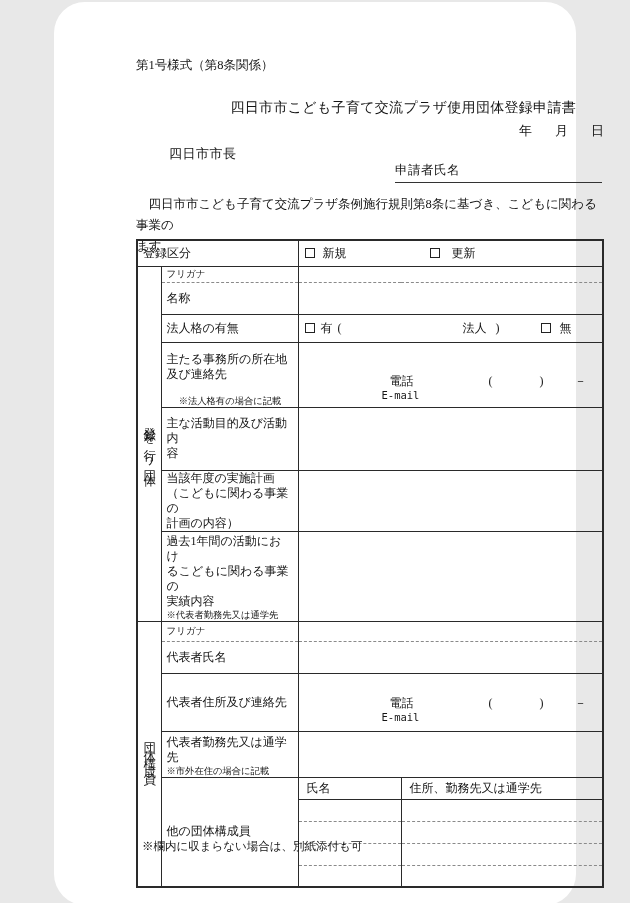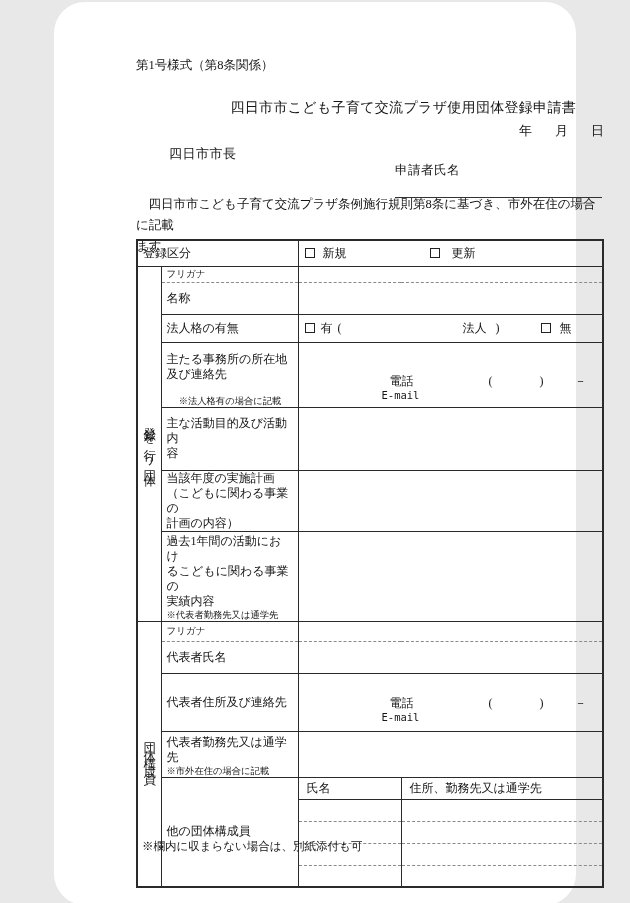--- a/index.html
+++ b/index.html
@@ -10,21 +10,21 @@
     margin:2px auto;
     background:#ffffff;
     color:#151515;
     font-family:"Liberation Serif","DejaVu Serif",serif;
     border-radius:31px;
   }
   .form-number { position:absolute; left:82px; top:55px; font-size:12.5px; }
   .doc-title  { position:absolute; left:0; right:0; top:97px; text-align:right; font-size:14px; letter-spacing:0.3px; }
   .date-line  { position:absolute; left:82px; top:120px; width:468px; display:flex; justify-content:flex-end; gap:23px; font-size:13px; }
   .addressee  { position:absolute; left:115px; top:143px; font-size:13px; letter-spacing:0.5px; }
-  .applicant  { position:absolute; left:341px; top:160px; width:207px; border-bottom:1px solid #333; padding-bottom:18px; font-size:12.5px; letter-spacing:0.5px; }
+  .applicant  { position:absolute; left:341px; top:160px; width:207px; border-bottom:1px solid #333; padding-bottom:3px; font-size:12.5px; letter-spacing:0.5px; }
   .intro      { position:absolute; left:82px; top:192px; width:472px; font-size:12.5px; line-height:21px; }
   .footnote   { position:absolute; left:88px; top:837px; font-size:11.5px; }
 
   table.form {
     position:absolute; left:82px; top:237px;
     width:466px; table-layout:fixed;
     border-collapse:collapse;
     border:2px solid #2a2a2a;
   }
   col.c-vert { width:24px; } col.c-lbl { width:137px; } col.c-sub1 { width:103px; } col.c-sub2 { width:202px; }
@@ -74,21 +74,21 @@
     <span>日</span>
   </div>
 
   <div class="addressee">四日市市長</div>
 
   <div class="applicant">
     <span>申請者氏名</span>
   </div>
 
   <div class="intro">
-    <div>　四日市市こども子育て交流プラザ条例施行規則第8条に基づき、市外在住の場合に記載</div>
+    <div>　四日市市こども子育て交流プラザ条例施行規則第8条に基づき、こどもに関わる事業の</div>
     <div>ます。</div>
   </div>
 
   <table class="form">
     <colgroup>
         <col class="c-vert">
         <col class="c-lbl">
         <col class="c-sub1">
         <col class="c-sub2">
       </colgroup>

